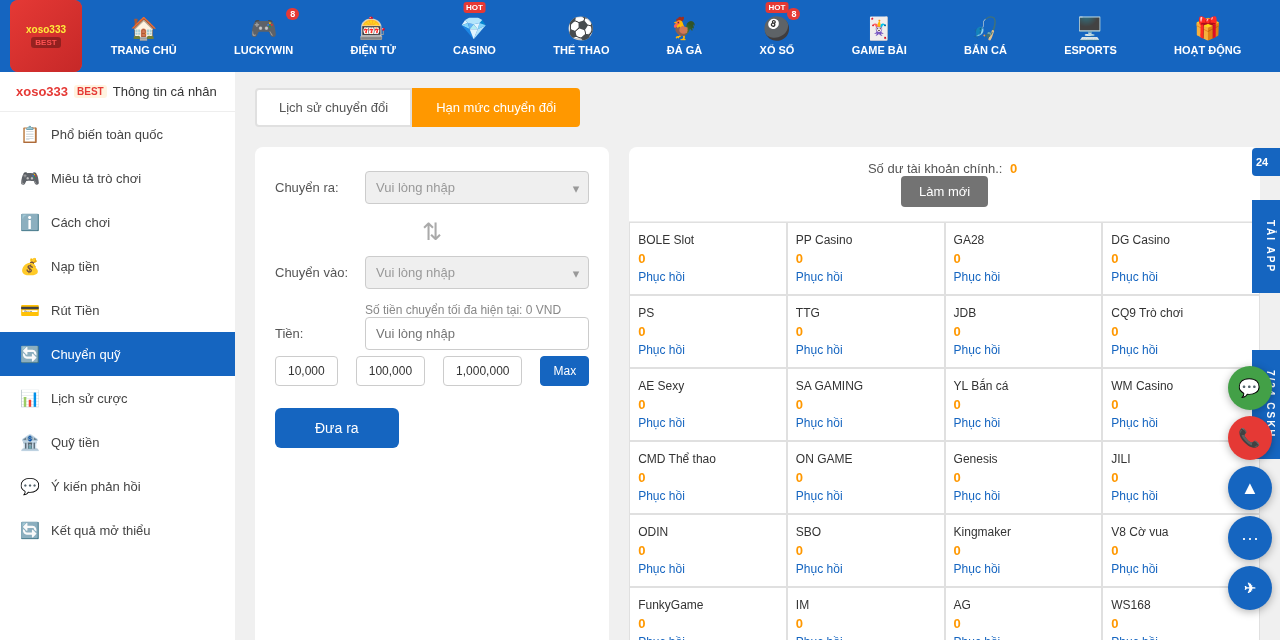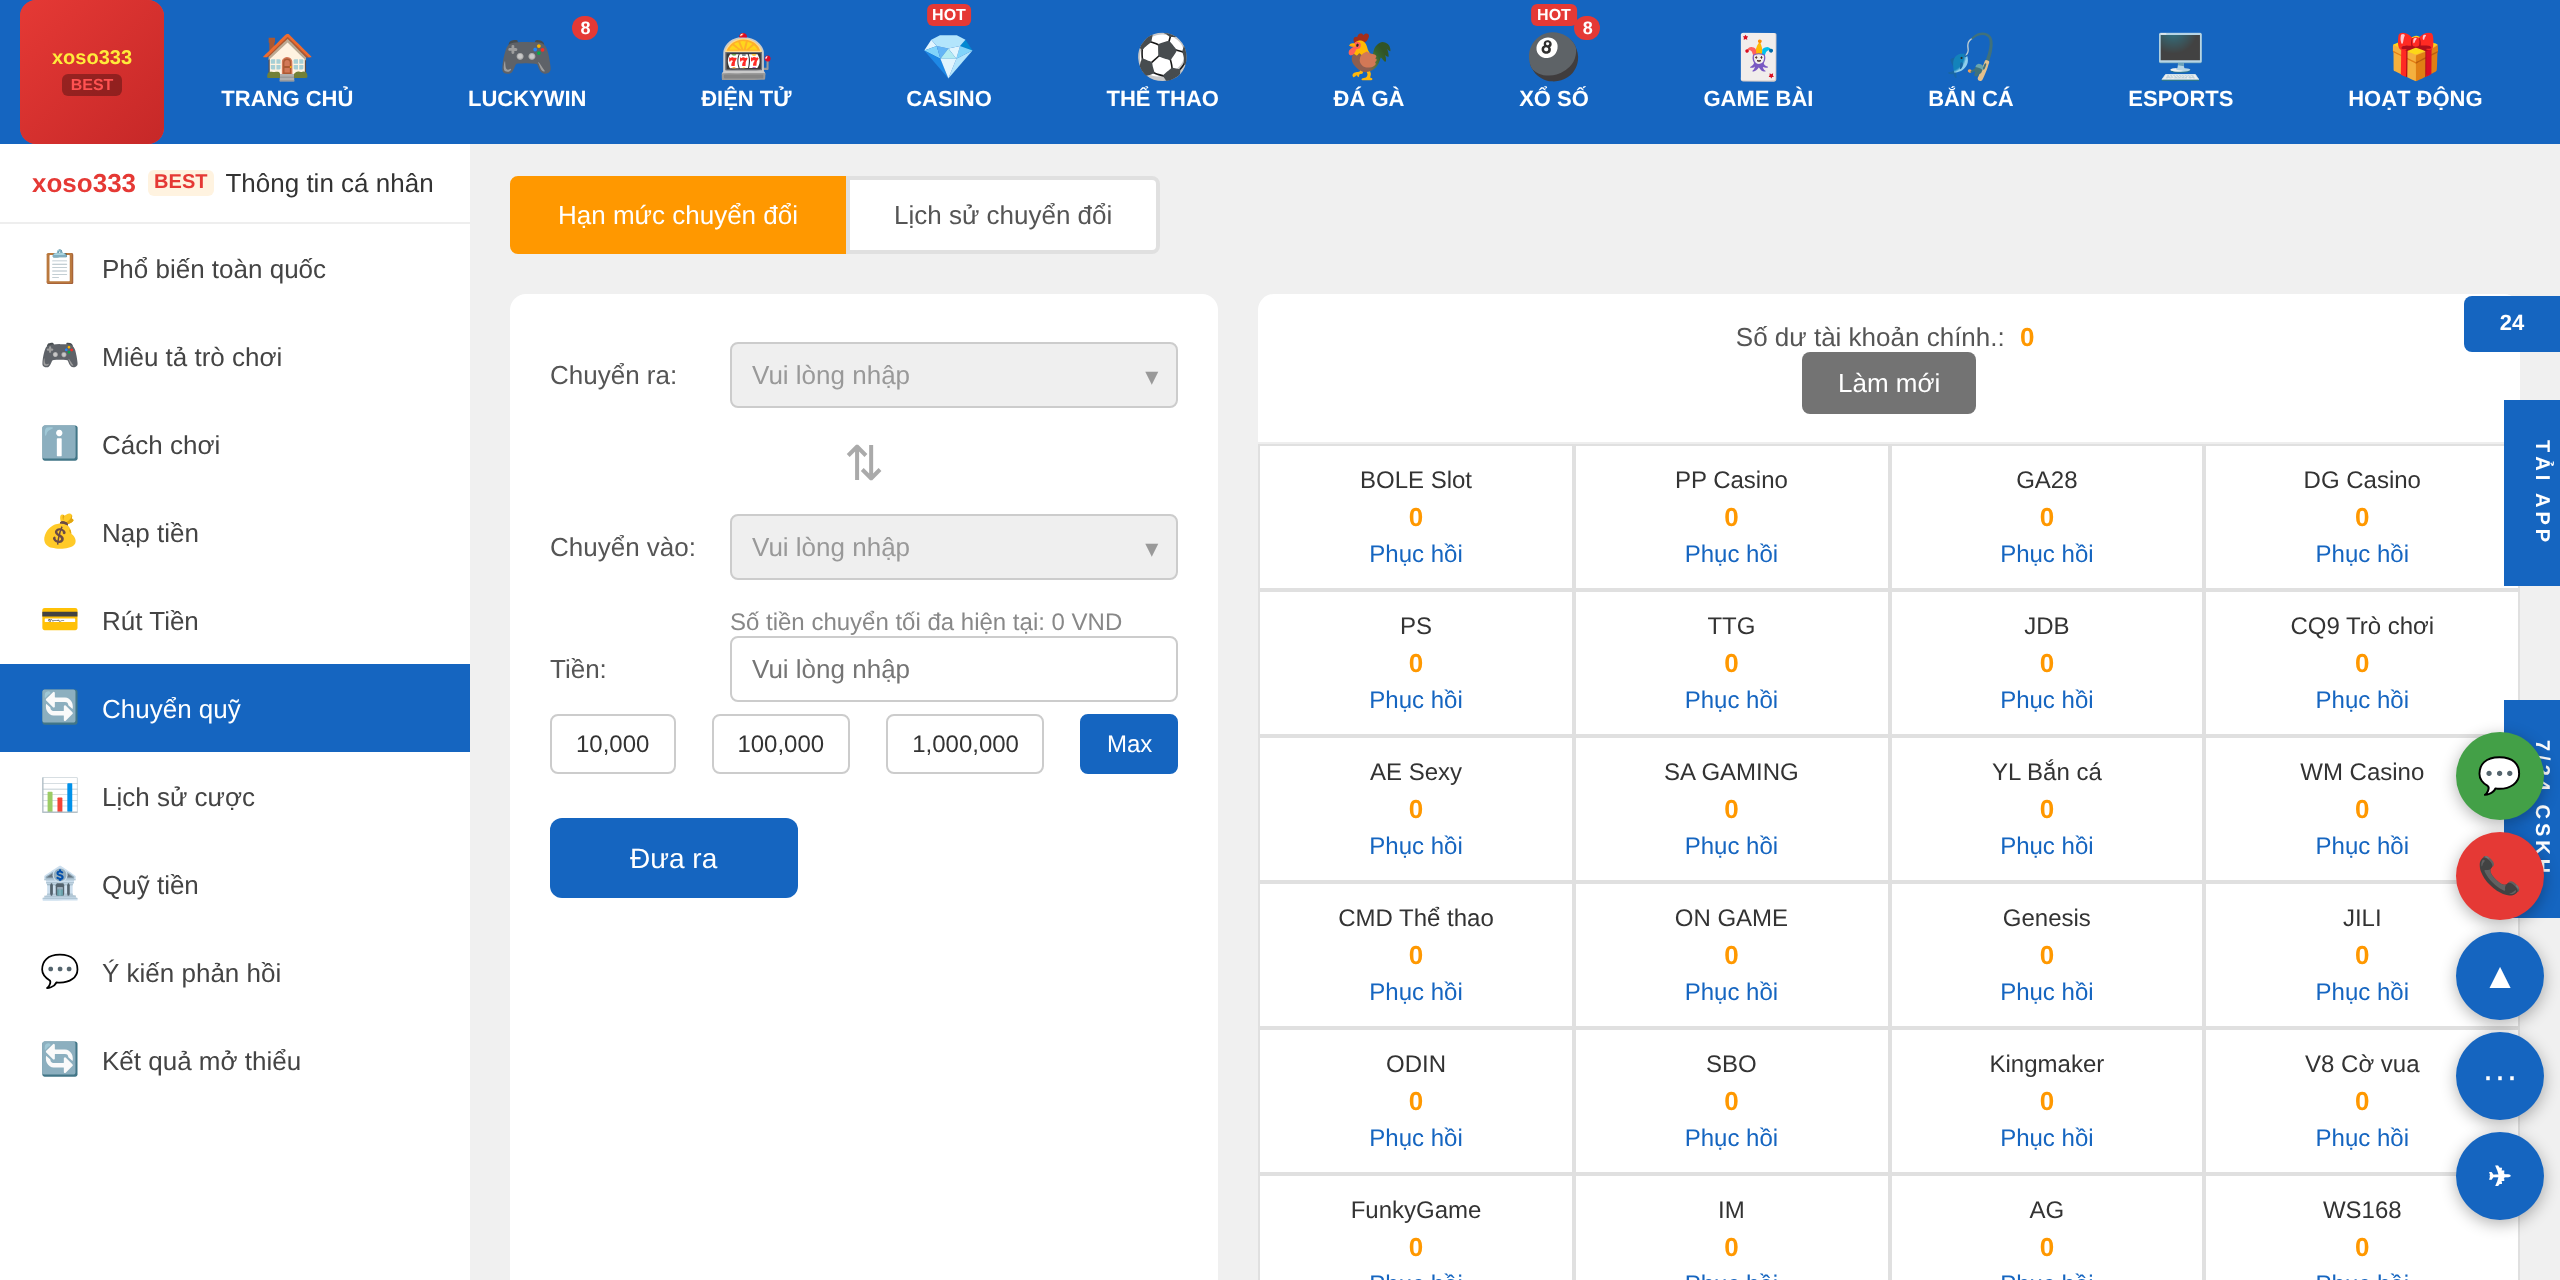--- a/index.html
+++ b/index.html
@@ -62,21 +62,21 @@
 
     
     .account-table { flex: 1; background: white; border-radius: 8px; overflow: hidden; }
     .account-header { display: flex; align-items: center; justify-content: space-between; padding: 14px 18px; border-bottom: 1px solid #eee; flex-direction: column; }
     .account-balance { font-size: 13px; color: #333; }
     .balance-label { color: #555; }
     .balance-val { color: #ff9800; font-weight: bold; margin: 0 4px; }
     .refresh-btn { background: #737373; color: white; border: none; border-radius: 4px; padding: 8px 18px; font-size: 13px; cursor: pointer; }
 
     .game-grid { display: grid; grid-template-columns: repeat(4, 1fr); }
-    .game-cell { border: 1px solid #e0e0e0; padding: 10px 8px; text-align: center; }
+    .game-cell { border: 1px solid #e0e0e0; padding: 10px 8px; text-align: left; }
     .game-name { font-size: 12px; color: #333; margin-bottom: 4px; font-weight: 500; }
     .game-amount { font-size: 13px; color: #ff9800; font-weight: bold; margin-bottom: 4px; }
     .game-restore { font-size: 12px; color: #1565c0; cursor: pointer; }
   </style>
 </head>
 <body>
 
 <div class="header">
   <div class="logo">
     <div class="logo-inner">
@@ -184,22 +184,22 @@
     </div>
     <div class="sidebar-item">
       <span class="si-icon">🔄</span>
       <span>Kết quả mở thiểu</span>
     </div>
   </aside>
 
   <main class="main">
 
     <div class="tab-bar">
+      <div class="tab">Lịch sử chuyển đổi</div>
       <div class="tab active">Hạn mức chuyển đổi</div>
-      <div class="tab">Lịch sử chuyển đổi</div>
     </div>
 
     <div class="content-area">
 
       <div class="transfer-form">
         <div class="form-row">
           <span class="form-label">Chuyển ra:</span>
           <div class="form-select-wrap">
             <select>
               <option>Vui lòng nhập</option>
@@ -385,13 +385,13 @@
 <div style="position:fixed;right:8px;bottom:230px;width:44px;height:44px;background:#43a047;border-radius:50%;display:flex;align-items:center;justify-content:center;color:white;font-size:18px;cursor:pointer;z-index:300;box-shadow:0 2px 8px rgba(0,0,0,0.3);">💬</div>
 
 <div style="position:fixed;right:8px;bottom:180px;width:44px;height:44px;background:#e53935;border-radius:50%;display:flex;align-items:center;justify-content:center;color:white;font-size:18px;cursor:pointer;z-index:300;box-shadow:0 2px 8px rgba(0,0,0,0.3);">📞</div>
 
 <div style="position:fixed;right:8px;bottom:130px;width:44px;height:44px;background:#1565c0;border-radius:50%;display:flex;align-items:center;justify-content:center;color:white;font-size:18px;cursor:pointer;z-index:300;box-shadow:0 2px 8px rgba(0,0,0,0.3);">▲</div>
 
 <div style="position:fixed;right:8px;bottom:80px;width:44px;height:44px;background:#1565c0;border-radius:50%;display:flex;align-items:center;justify-content:center;color:white;font-size:18px;cursor:pointer;z-index:300;box-shadow:0 2px 8px rgba(0,0,0,0.3);">···</div>
 
 <div style="position:fixed;right:8px;bottom:30px;width:44px;height:44px;background:#1565c0;border-radius:50%;display:flex;align-items:center;justify-content:center;color:white;font-size:14px;font-weight:bold;cursor:pointer;z-index:300;box-shadow:0 2px 8px rgba(0,0,0,0.3);">✈</div>
 
-<div style="position:fixed;right:0;top:148px;background:#1565c0;color:white;width:48px;padding:8px 4px;text-align:center;font-size:11px;font-weight:bold;border-radius:4px 0 0 4px;cursor:pointer;z-index:200;">24</div>
+<div style="position:fixed;right:0;top:148px;background:#1565c0;color:white;width:28px;padding:8px 4px;text-align:left;font-size:11px;font-weight:bold;border-radius:4px 0 0 4px;cursor:pointer;z-index:200;">24</div>
 
 </body></html>

